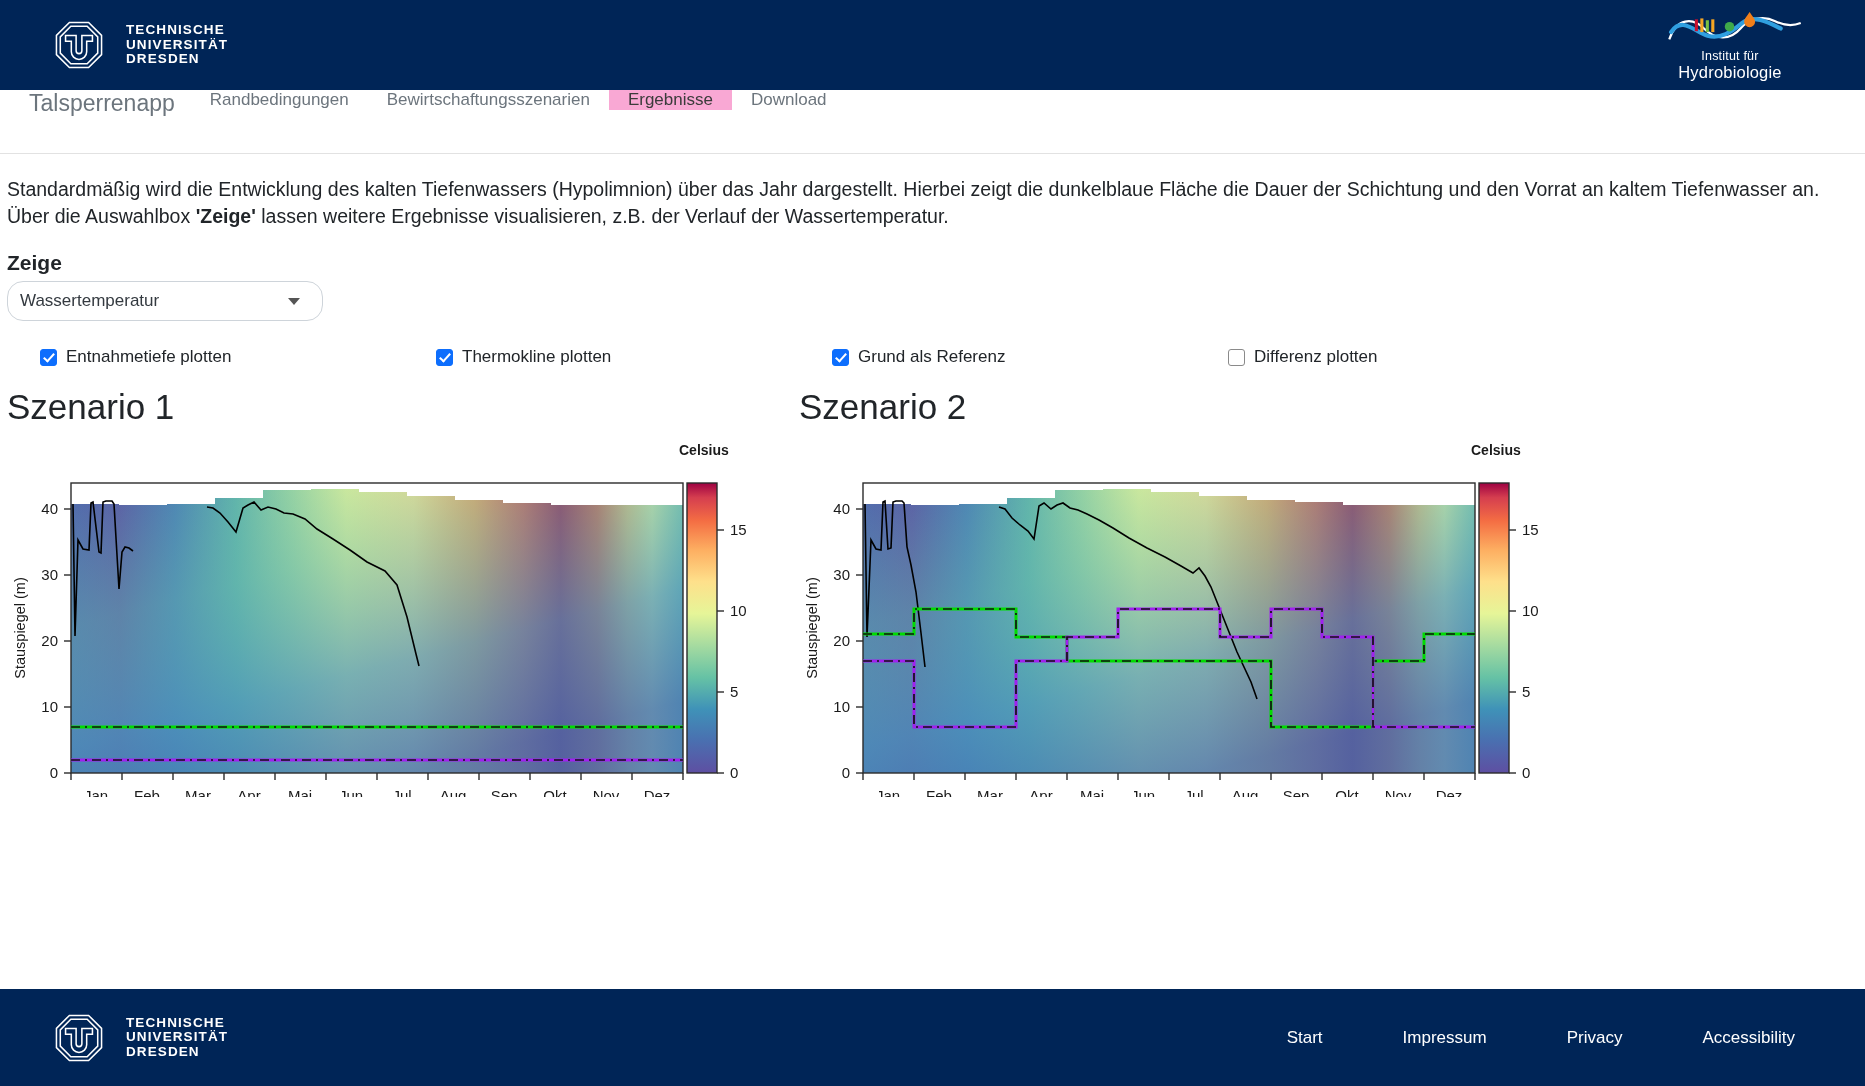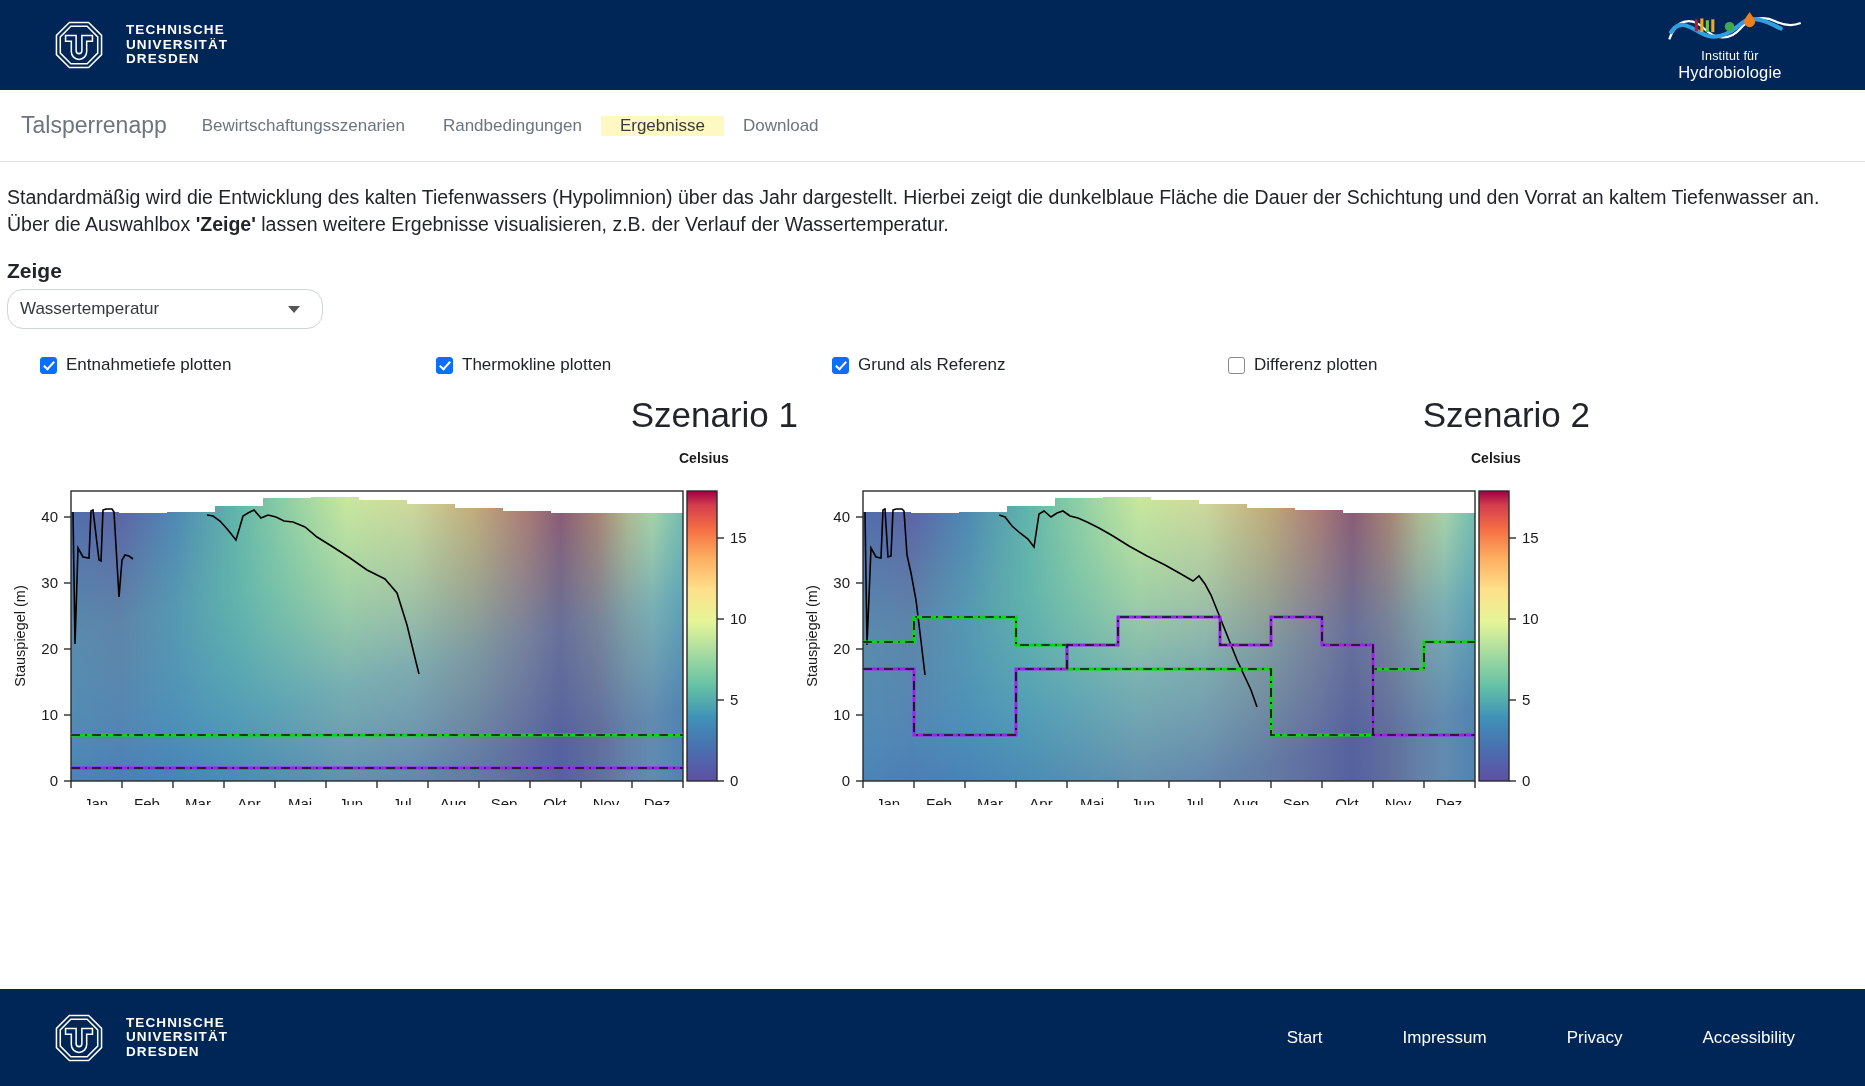--- a/index.html
+++ b/index.html
@@ -27,32 +27,32 @@
   .hydro-logo{
     position:absolute;right:55px;top:50%;transform:translateY(-50%);
     width:160px;text-align:center;color:#fff;
   }
   .hydro-svg{display:block;width:150px;height:42px;margin-left:auto;}
   .hydro-l1{font-size:12.5px;line-height:1.05;letter-spacing:.2px;}
   .hydro-l2{font-size:16.5px;line-height:1.1;letter-spacing:.2px;}
 
   
   .navbar{
-    height:72px;background:#fff;border-bottom:1px solid #e2e2e2;
-    display:flex;align-items:center;padding-left:5px;
+    height:64px;background:#fff;border-bottom:1px solid #e2e2e2;
+    display:flex;align-items:flex-start;padding-left:13px;
   }
   .brand{
     display:flex;align-items:center;padding:0 16px;
     font-size:23px;color:#6c757d;font-weight:400;
   }
   .nav-item{
     display:flex;align-items:center;padding:0 19px;
     font-size:17px;color:#6c757d;cursor:pointer;
   }
-  .nav-item.active{background:#fef9c3;color:#3b3b3b;}
+  .nav-item.active{background:#f9a8d4;color:#3b3b3b;}
 
   
   .container{padding:0 7px;}
   .intro{
     margin:22px 0 0 0;font-size:19.5px;line-height:1.36;color:#212529;
     max-width:1855px;
   }
   .intro b{font-weight:bold;}
 
   .field-label{font-size:21px;font-weight:bold;margin:22px 0 6px 0;color:#212529;}
@@ -73,21 +73,21 @@
     width:17px;height:17px;border-radius:3px;flex:none;position:relative;
     border:1px solid #8a8a8a;background:#fff;cursor:pointer;
   }
   .cb.on{background:#0d6efd;border-color:#0d6efd;}
   .cb.on::after{
     content:"";position:absolute;left:5px;top:1px;width:4px;height:9px;
     border:solid #fff;border-width:0 2px 2px 0;transform:rotate(42deg);
   }
 
   .scen-row{display:flex;margin-top:20px;}
-  .scen-col{width:791px;position:relative;text-align:right;}
+  .scen-col{width:791px;position:relative;}
   .scen-col + .scen-col{margin-left:1px;}
   .scen-title{font-size:35px;font-weight:400;color:#212529;margin:0 0 10px 0;}
 
   
   .plot-wrap{position:relative;width:791px;height:360px;}
 
   
   .footer{
     position:absolute;left:0;bottom:0;width:1865px;height:97px;
     background:#002557;display:flex;align-items:center;
@@ -127,22 +127,22 @@
       <circle cx="74" cy="20" r="5.2" fill="#3faa4a"></circle>
       <path d="M96,4 C99,9 102,11.5 102,14.6 A6,6 0 0,1 90,14.6 C90,11.5 93,9 96,4 Z" fill="#f07f1a"></path>
     </svg>
     <div class="hydro-l1">Institut für</div>
     <div class="hydro-l2">Hydrobiologie</div>
   </div>
 </div>
 
 <div class="navbar">
   <div class="brand">Talsperrenapp</div>
+  <div class="nav-item">Randbedingungen</div>
   <div class="nav-item">Bewirtschaftungsszenarien</div>
-  <div class="nav-item">Randbedingungen</div>
   <div class="nav-item active">Ergebnisse</div>
   <div class="nav-item">Download</div>
 </div>
 
 <div class="container">
 
   <p class="intro"><span>Standardmäßig wird die Entwicklung des kalten Tiefenwassers (Hypolimnion) über das Jahr dargestellt. Hierbei zeigt die dunkelblaue Fläche die Dauer der Schichtung und den Vorrat an kaltem Tiefenwasser an. Über die Auswahlbox </span><b>'Zeige'</b><span> lassen weitere Ergebnisse visualisieren, z.B. der Verlauf der Wassertemperatur.</span></p>
 
   <div class="field-label">Zeige</div>
   <div class="select-box">

